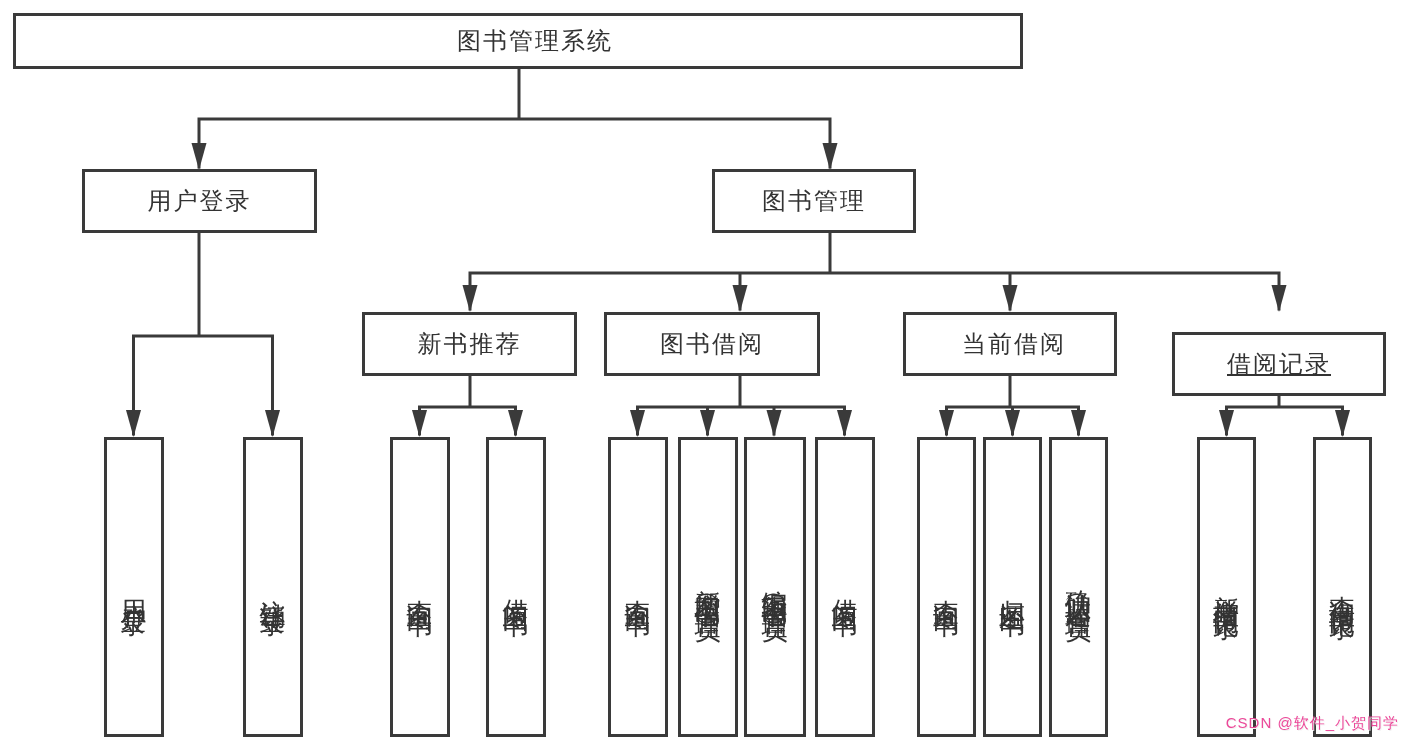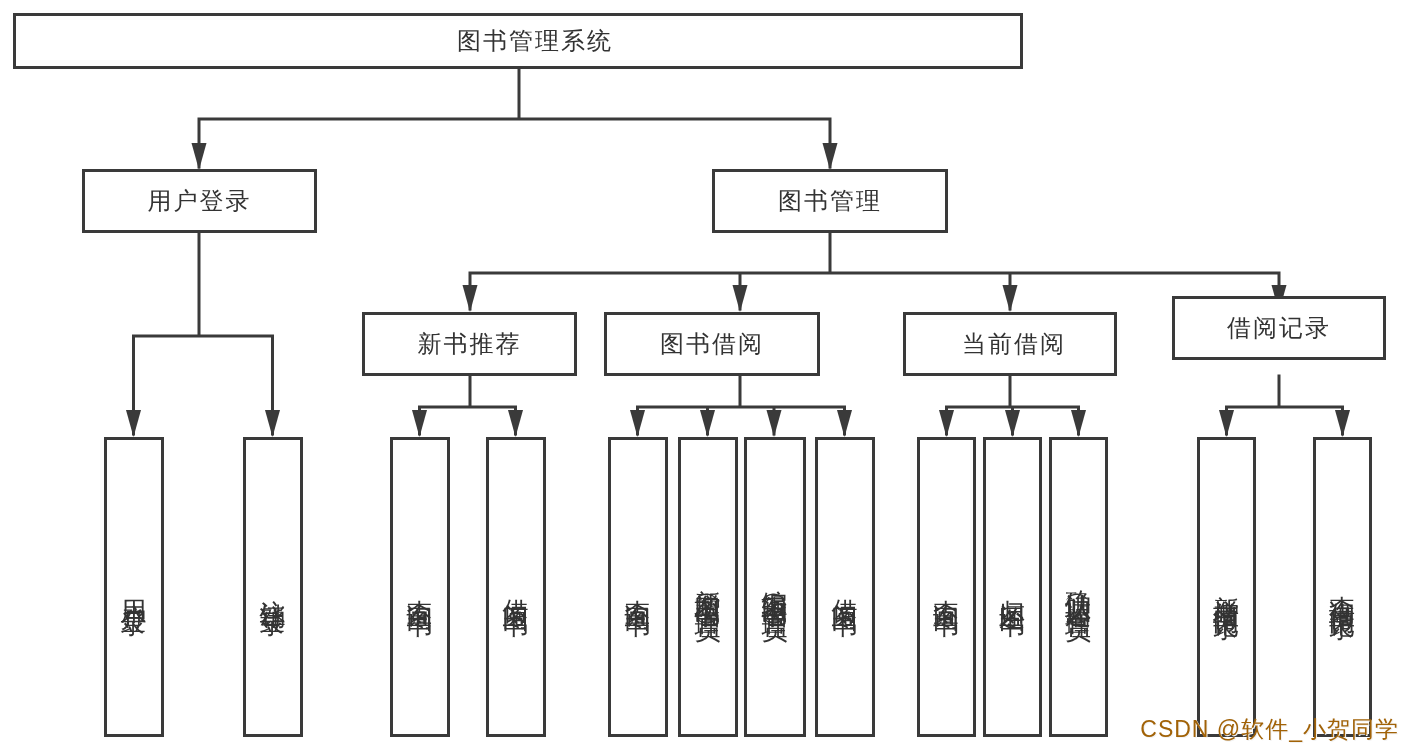--- a/index.html
+++ b/index.html
@@ -36,23 +36,23 @@
     text-orientation: mixed;
     font-size: 26px;
     letter-spacing: 4px;
     line-height: 1;
     white-space: nowrap;
   }
   .watermark {
     position: absolute;
     top: 714px;
     right: 6px;
-    font-size: 23px;
+    font-size: 15px;
     letter-spacing: 1px;
-    color: #a16207;
+    color: #ec4899;
     text-shadow: 1px 1px 0 #f2f2f2;
     white-space: nowrap;
   }
 </style>
 </head>
 <body>
 
 <div class="canvas">
 
   <svg class="edges" viewBox="0 0 1405 747" xmlns="http://www.w3.org/2000/svg">
@@ -95,34 +95,34 @@
     </g>
   </svg>
 
   <div class="node" style="left:13px; top:13px; width:1010px; height:56px;padding-left:34px;">
     <span class="hlabel">图书管理系统</span>
   </div>
 
   <div class="node" style="left:82px; top:169px; width:235px; height:64px;">
     <span class="hlabel">用户登录</span>
   </div>
-  <div class="node" style="left:712px; top:169px; width:236px; height:64px;">
+  <div class="node" style="left:712px; top:169px; width:204px; height:64px;">
     <span class="hlabel">图书管理</span>
   </div>
 
   <div class="node" style="left:362px; top:312px; width:215px; height:64px;">
     <span class="hlabel">新书推荐</span>
   </div>
   <div class="node" style="left:604px; top:312px; width:216px; height:64px;">
     <span class="hlabel">图书借阅</span>
   </div>
   <div class="node" style="left:903px; top:312px; width:214px; height:64px;padding-left:8px;">
     <span class="hlabel">当前借阅</span>
   </div>
-  <div class="node" style="left:1172px; top:296px; width:214px; height:64px;">
+  <div class="node" style="left:1172px; top:332px; width:214px; height:64px;text-decoration:underline;">
     <span class="hlabel">借阅记录</span>
   </div>
 
   <div class="node" style="left:104px; top:437px; width:60px; height:300px;">
     <span class="vlabel">用户登录</span>
   </div>
   <div class="node" style="left:243px; top:437px; width:60px; height:300px;">
     <span class="vlabel">注销登录</span>
   </div>
 

